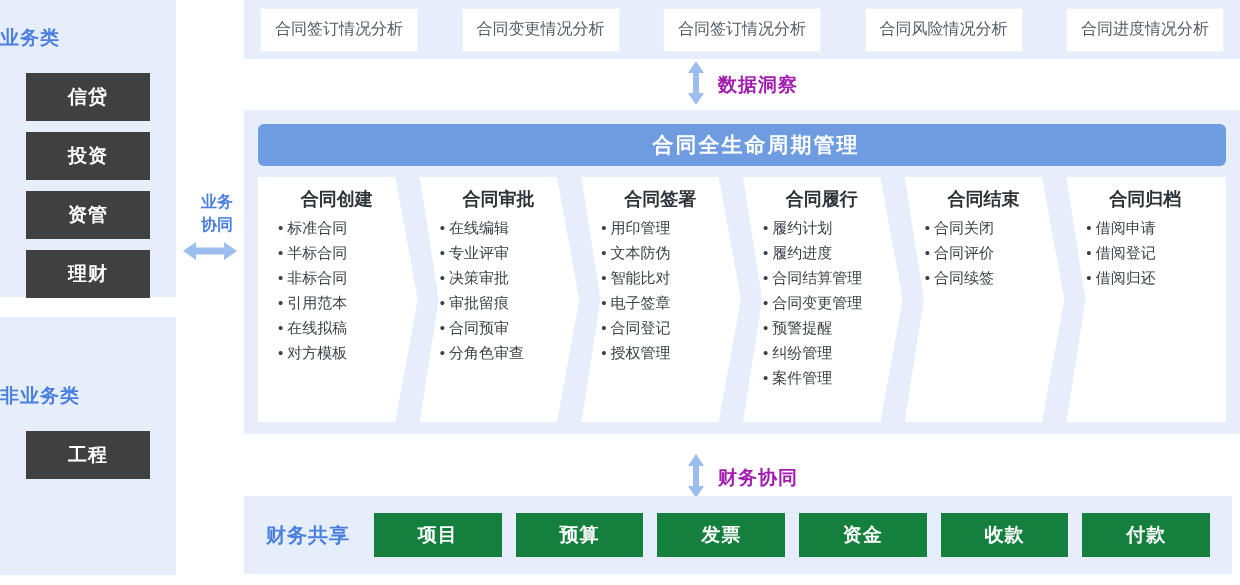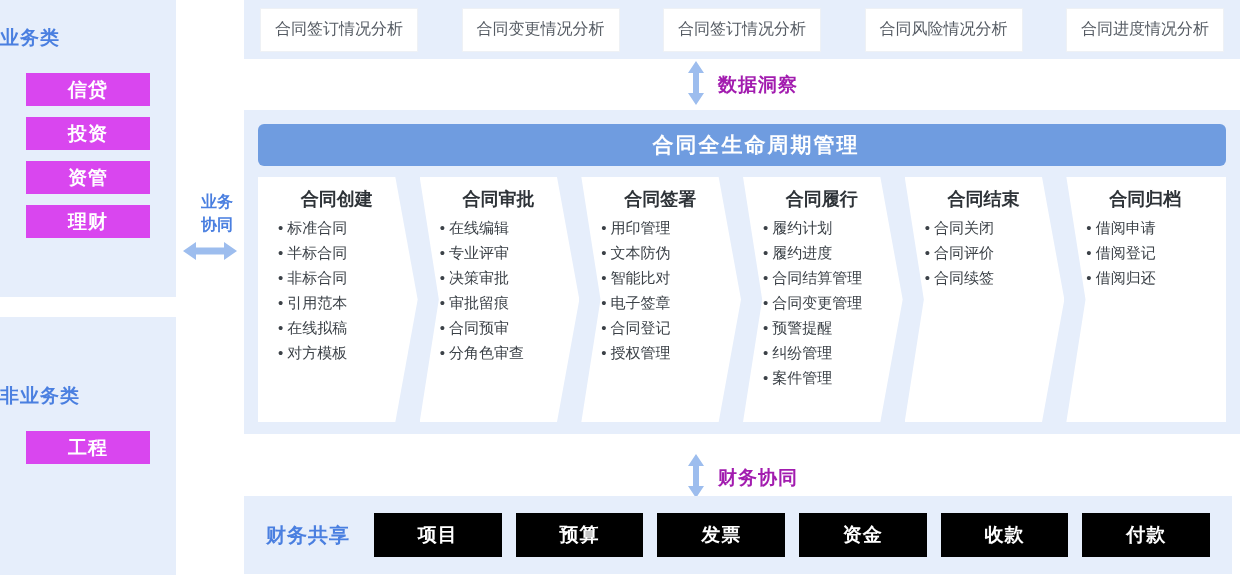--- a/index.html
+++ b/index.html
@@ -20,22 +20,22 @@
   }
   .side-panel.top{top:0;height:297px;}
   .side-panel.bottom{top:317px;height:258px;}
   .side-title{
     text-align:left;color:#4a7fe0;font-size:19px;font-weight:bold;
     letter-spacing:1px;
   }
   .side-panel.top .side-title{margin-top:25px;}
   .side-panel.bottom .side-title{margin-top:66px;}
   .side-btn{
-    width:124px;height:33px;margin:0 auto;
-    background:#d946ef;color:#ffffff;
+    width:124px;height:48px;margin:0 auto;
+    background:#404040;color:#ffffff;
     font-size:19px;font-weight:bold;letter-spacing:1px;
     display:flex;align-items:center;justify-content:center;
     margin-bottom:11px;
   }
   .side-btn-wrap{margin-top:22px;}
   .side-panel.bottom .side-btn-wrap{margin-top:22px;}
 
   
   .collab{
     position:absolute;left:176px;top:190px;width:68px;
@@ -123,21 +123,21 @@
     position:absolute;left:0;top:496px;width:988px;height:78px;
     background:#e6eefb;
     display:flex;align-items:center;
     padding:0 22px;box-sizing:border-box;gap:14px;
   }
   .finance-label{
     color:#4a7fe0;font-size:20px;font-weight:bold;letter-spacing:1px;
     margin-right:10px;white-space:nowrap;
   }
   .finance-btn{
-    flex:1;height:44px;background:#000000;color:#ffffff;
+    flex:1;height:44px;background:#15803d;color:#ffffff;
     font-size:19px;font-weight:bold;letter-spacing:1px;
     display:flex;align-items:center;justify-content:center;
   }
 </style>
 </head>
 <body>
 
 <div class="page">
 
   <div class="sidebar">

